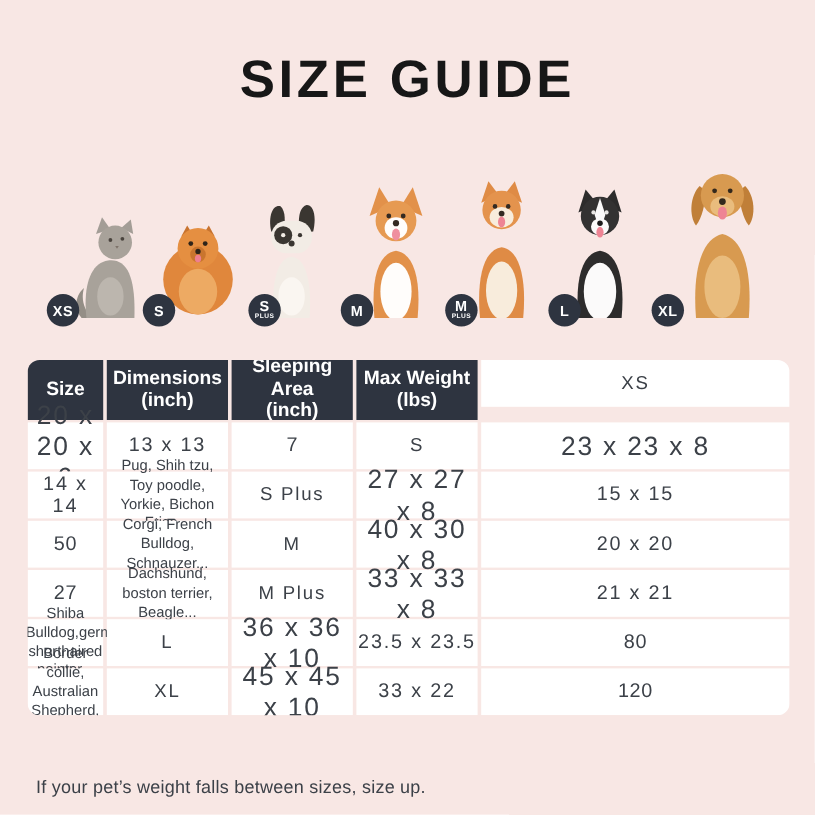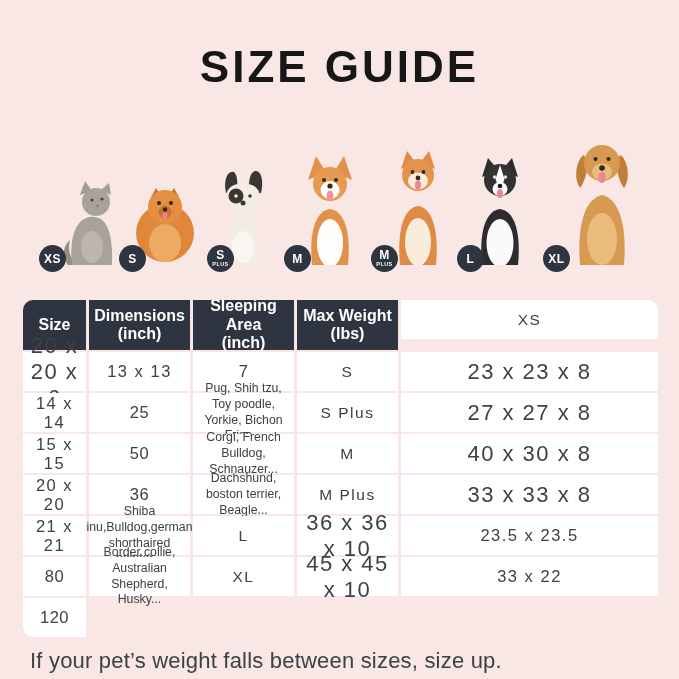--- a/index.html
+++ b/index.html
@@ -52,21 +52,21 @@
     text-align:center;
   }
   .td.size  { font-size:15.5px; letter-spacing:1.5px; }
   .td.dims  { font-size:22px; letter-spacing:1.5px; }
   .td.sleep { font-size:16.5px; letter-spacing:1.5px; }
   .td.wt    { font-size:16.5px; letter-spacing:.5px; }
   .td.breeds{ font-size:12.3px; line-height:1.3; padding:0 10px; }
   
   .footnote {
     position:absolute; left:30px; top:648px;
-    font-size:22px; letter-spacing:.2px;
+    font-size:15px; letter-spacing:.2px;
     color:var(--cell, #30353c);
   }
 </style>
 </head>
 <body>
 
 <div class="page">
 
   <h1 class="title">SIZE GUIDE</h1>
 
@@ -219,33 +219,32 @@
       </div>
 
     <div class="td size">XS</div>
     <div class="td dims">20 x 20 x 6</div>
     <div class="td sleep">13 x 13</div>
     <div class="td wt">7</div>
 
     <div class="td size">S</div>
     <div class="td dims">23 x 23 x 8</div>
     <div class="td sleep">14 x 14</div>
-    <div class="td wt">25</div>
     <div class="td breeds">Pug, Shih tzu, Toy poodle, Yorkie, Bichon Frise...</div>
 
     <div class="td size">S Plus</div>
     <div class="td dims">27 x 27 x 8</div>
     <div class="td sleep">15 x 15</div>
     <div class="td wt">50</div>
     <div class="td breeds">Corgi, French Bulldog, Schnauzer...</div>
 
     <div class="td size">M</div>
     <div class="td dims">40 x 30 x 8</div>
     <div class="td sleep">20 x 20</div>
-    <div class="td wt">36</div>
+    <div class="td wt">27</div>
     <div class="td breeds">Dachshund, boston terrier, Beagle...</div>
 
     <div class="td size">M Plus</div>
     <div class="td dims">33 x 33 x 8</div>
     <div class="td sleep">21 x 21</div>
     <div class="td breeds">Shiba inu,Bulldog,german shorthaired pointer...</div>
 
     <div class="td size">L</div>
     <div class="td dims">36 x 36 x 10</div>
     <div class="td sleep">23.5 x 23.5</div>

